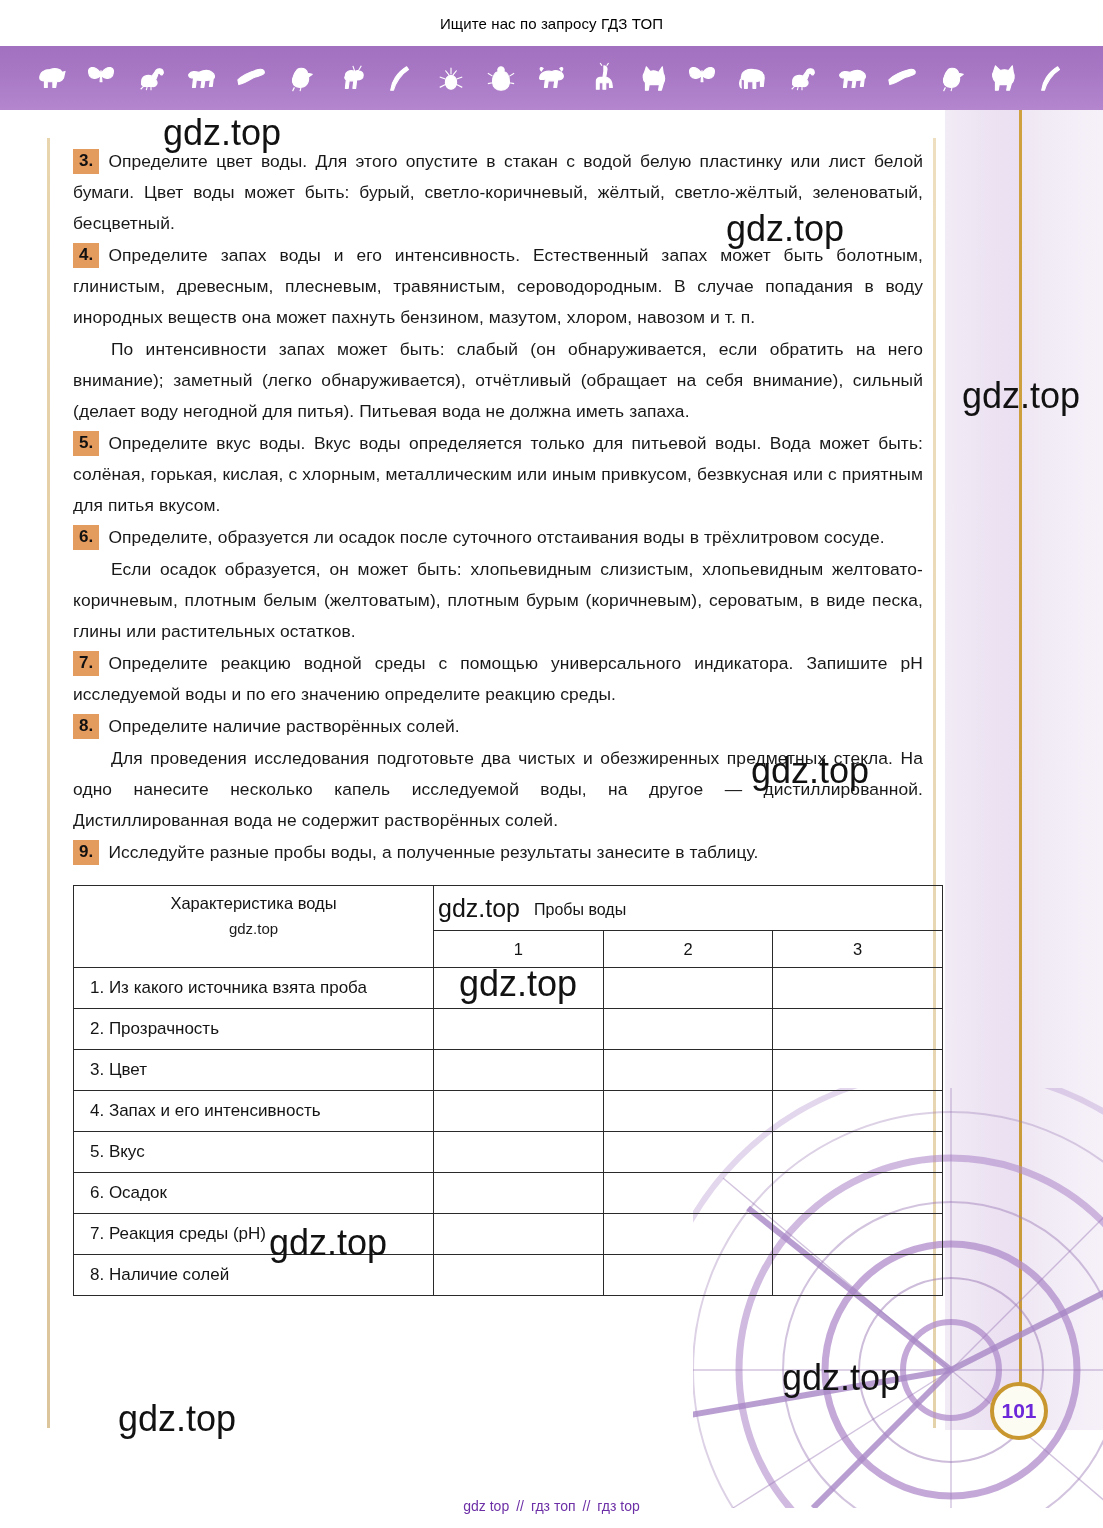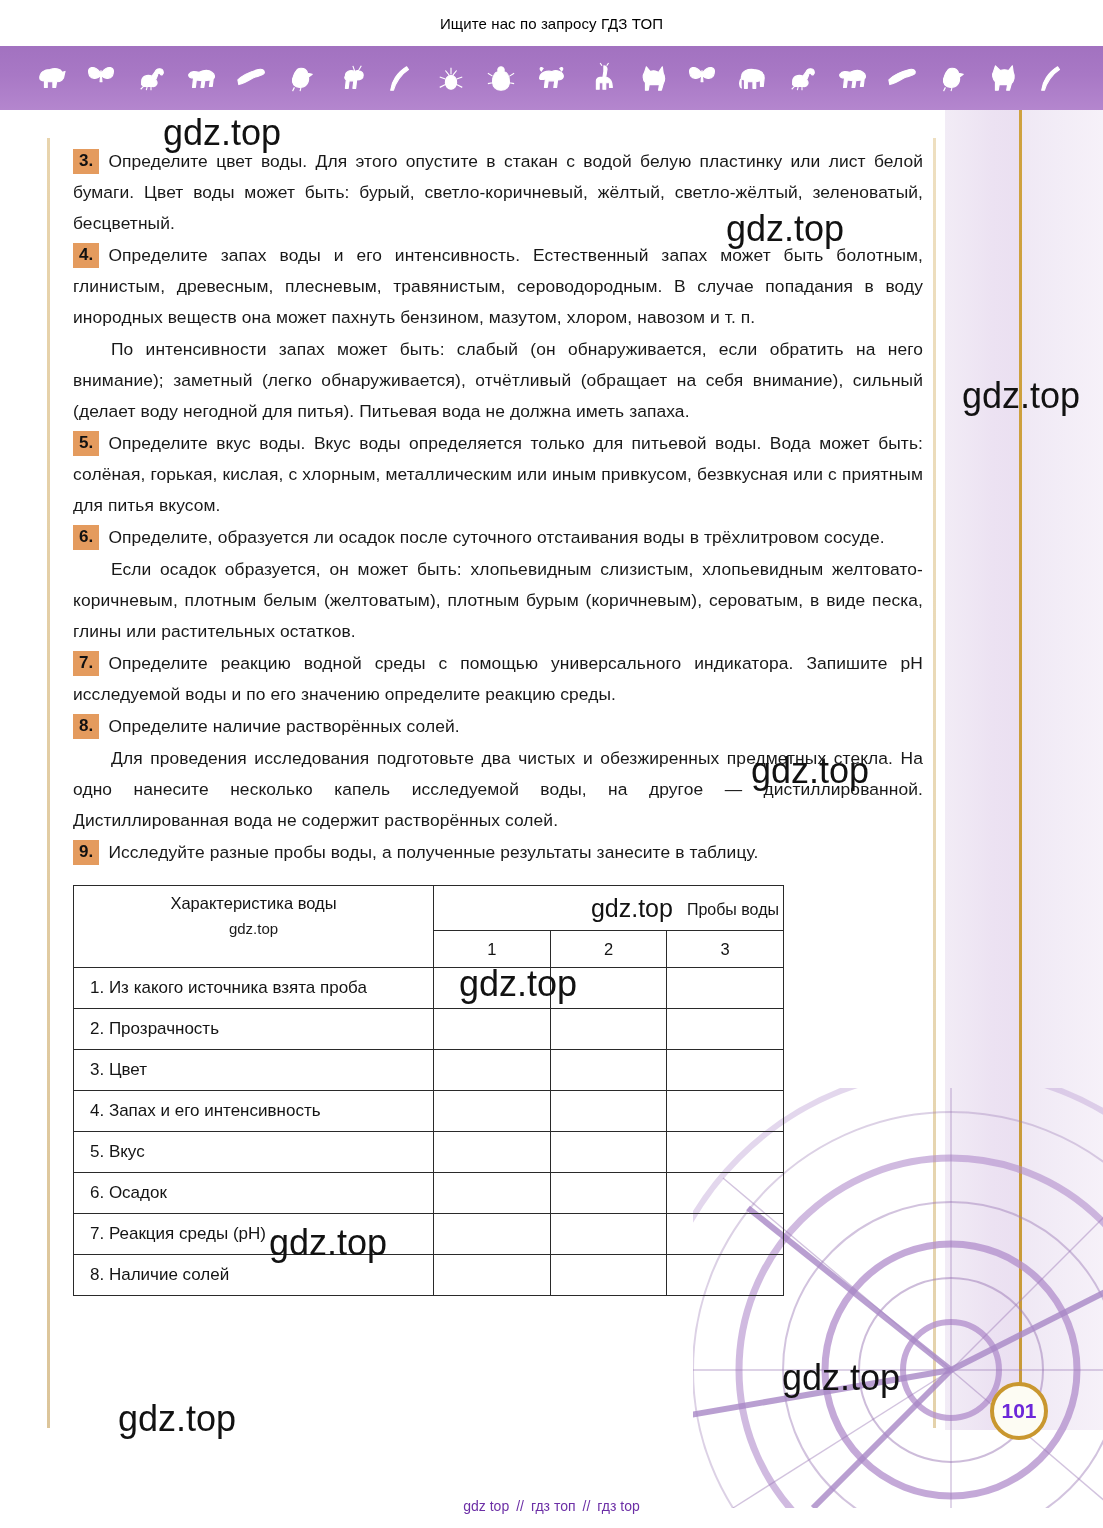--- a/index.html
+++ b/index.html
@@ -133,21 +133,21 @@
     padding: 1px 6px 2px 6px;
     margin-right: 9px;
     vertical-align: 1px;
     font-family: "Liberation Sans", sans-serif;
   }
 
   
   .tbl-wrap { margin-top: 17px; }
   table.wtable {
     border-collapse: collapse;
-    width: 711px;
+    width: 870px;
     table-layout: fixed;
   }
   table.wtable td, table.wtable th {
     border: 1.5px solid #2a2a2a;
     font-family: "Liberation Sans", sans-serif;
     font-weight: normal;
     color: #141414;
   }
   th.hchar {
     text-align: center;
@@ -157,21 +157,21 @@
     vertical-align: top;
   }
   th.hchar .sub {
     display: block;
     font-weight: normal;
     font-size: 15px;
     margin-top: 7px;
     color: #1b1b1b;
   }
   th.hprobe {
-    text-align: right;
+    text-align: left;
     font-weight: bold;
     font-size: 16px;
     height: 45px;
     padding: 4px;
   }
   th.hprobe .wm-inline {
     font-weight: normal;
     font-size: 25px;
     margin-right: 14px;
     vertical-align: -2px;

